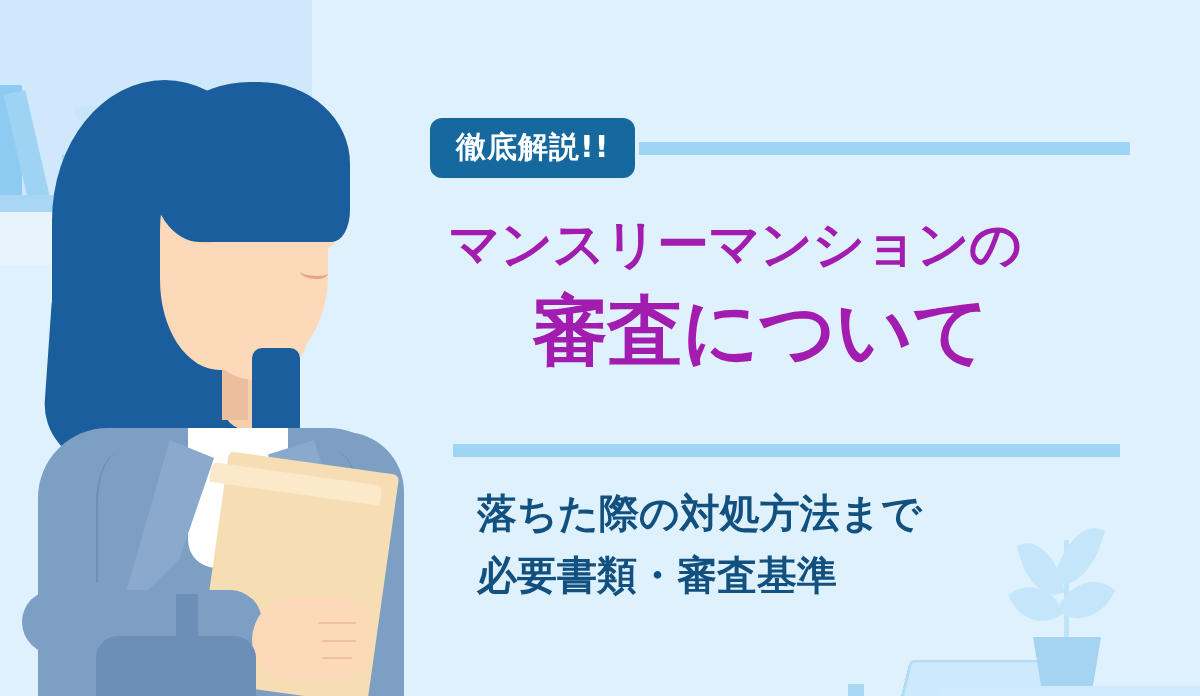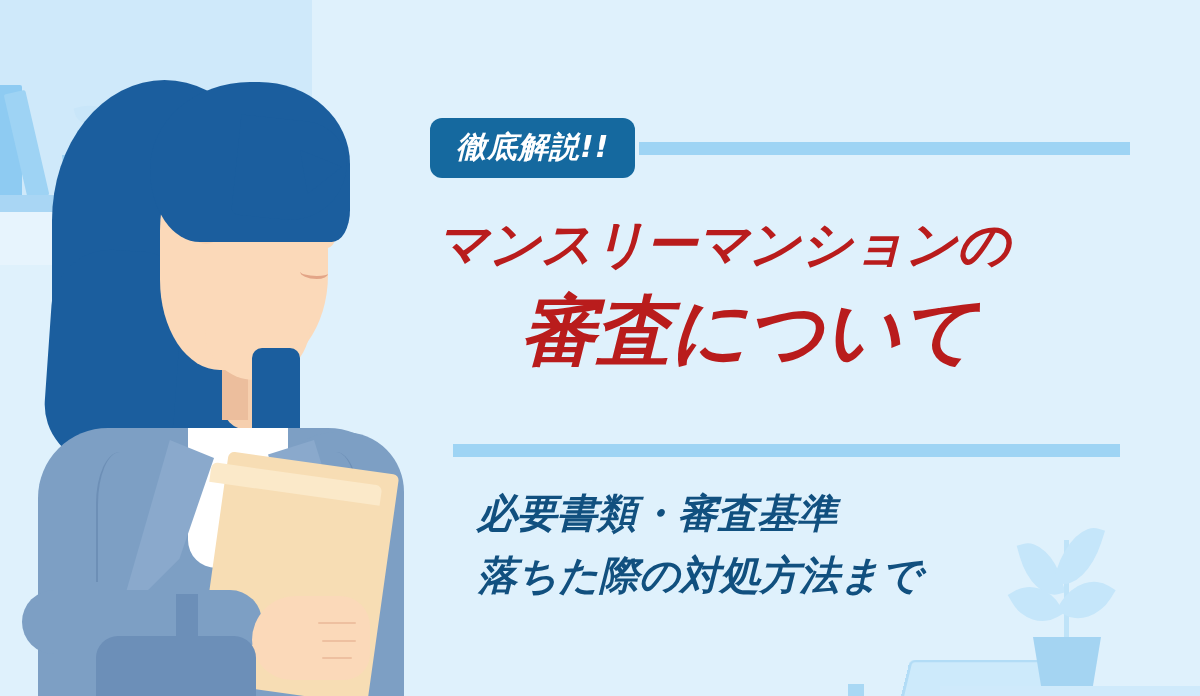--- a/index.html
+++ b/index.html
@@ -6,21 +6,20 @@
   html, body {
     width:1200px; height:696px;
     overflow:hidden;
     font-family:"Liberation Sans", "DejaVu Sans", sans-serif;
   }
   #banner {
     position:relative;
     width:1200px; height:696px;
     background:#dff1fc;
     overflow:hidden;
-    font-style:italic;
   }
 
   
   .bg-panel {
     position:absolute;
     left:0; top:0;
     width:312px; height:205px;
     background:#cfe9fa;
   }
   .bg-panel-2 {
@@ -368,23 +367,23 @@
     font-family:"DejaVu Sans", "Liberation Sans", sans-serif;
   }
   .badge-line {
     flex:1;
     height:13px;
     background:#9ed4f4;
     margin-left:4px;
   }
   .title {
     position:absolute;
-    left:6px; top:218px;
+    left:18px; top:218px;
     width:720px;
-    color:#b91c1c;
+    color:#a21caf;
     font-weight:bold;
     line-height:1.02;
     font-family:"DejaVu Sans", "Liberation Sans", sans-serif;
   }
   .title-l1 {
     display:block;
     font-size:52px;
     letter-spacing:-1px;
     white-space:nowrap;
   }
@@ -484,18 +483,18 @@
     </div>
 
     <div class="title">
       <span class="title-l1">マンスリーマンションの</span>
       <span class="title-l2">審査について</span>
     </div>
 
     <div class="divider"></div>
 
     <div class="subtitle">
+      <span>落ちた際の対処方法まで</span>
       <span>必要書類・審査基準</span>
-      <span>落ちた際の対処方法まで</span>
     </div>
 
   </div>
 </div>
 
 </body></html>

